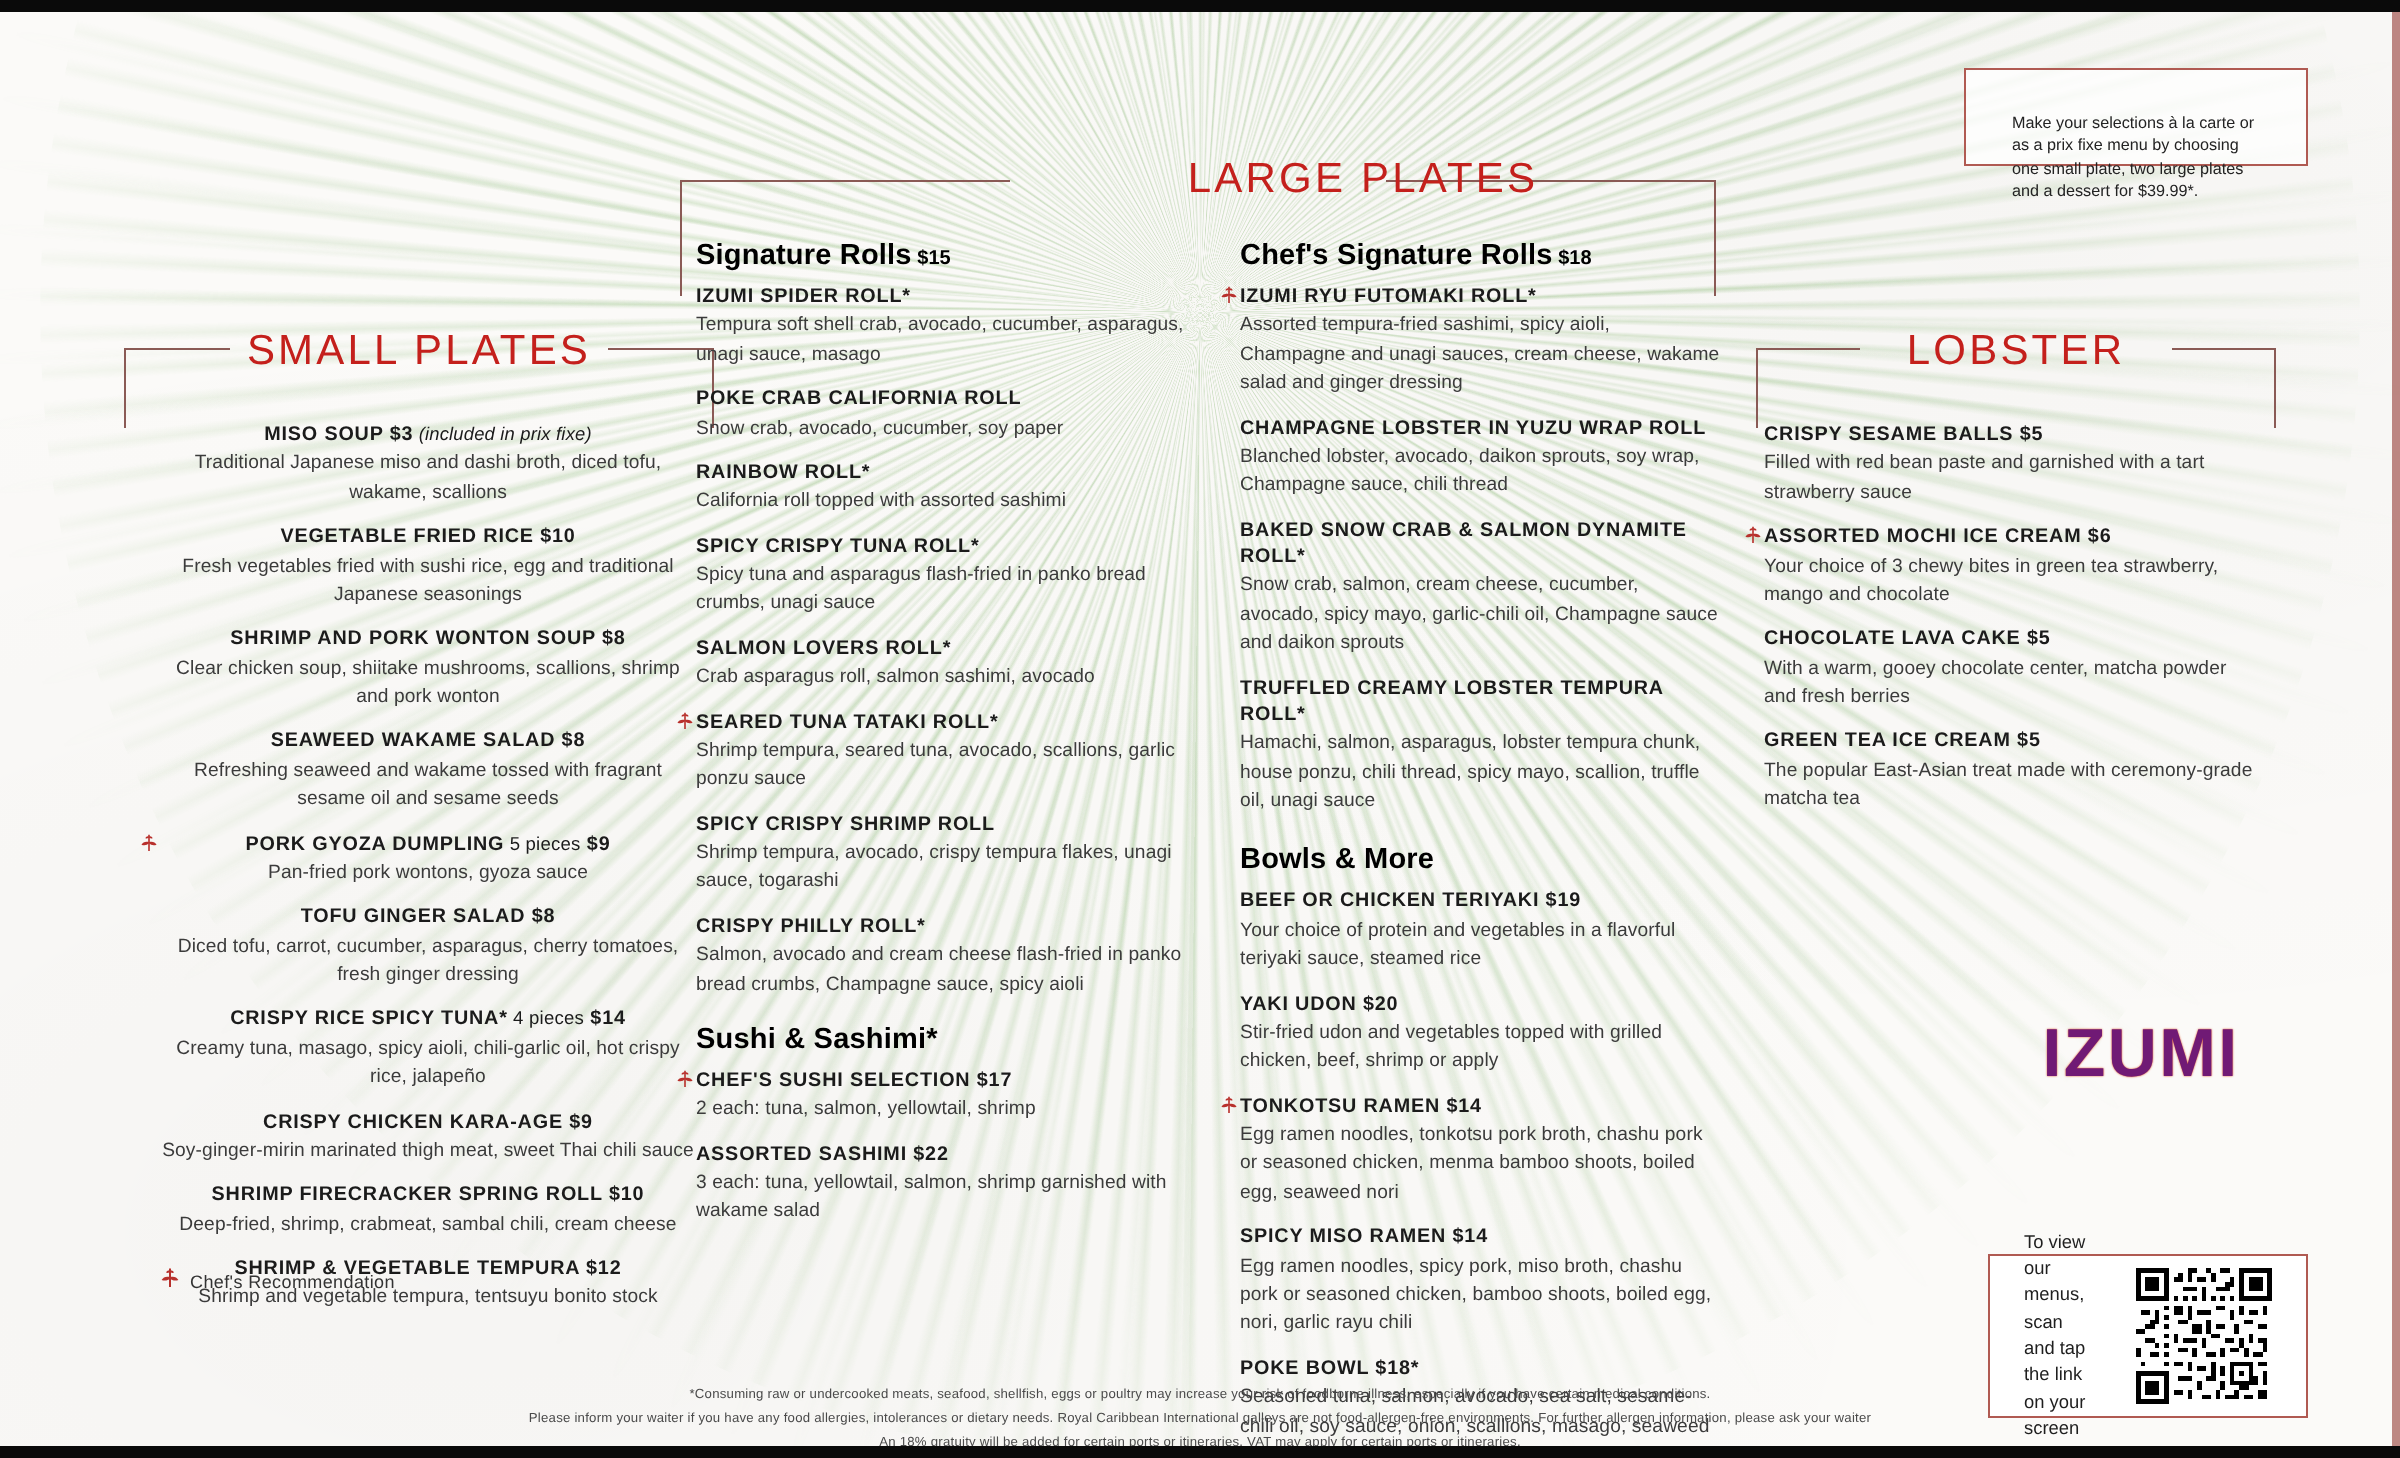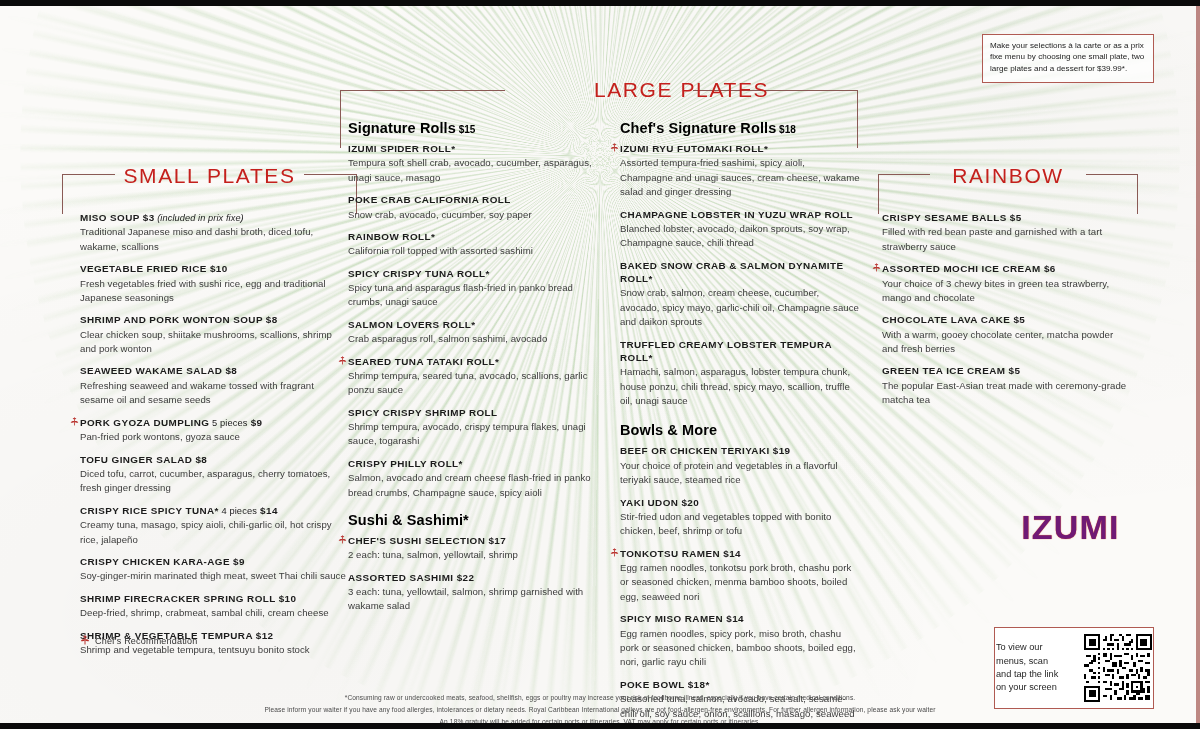--- a/index.html
+++ b/index.html
@@ -81,34 +81,34 @@
     position:absolute;left:-10px;top:0px;width:9px;height:11px;
   }
   .rec-mark svg{display:block;}
 
   
   #prixbox{
     position:absolute;left:982px;top:28px;width:172px;height:49px;
     border:1px solid #b05a52;background:rgba(255,255,255,0.75);
     padding:5px 7px;box-sizing:border-box;
   }
-  #prixbox p{margin:0;font-size:8.1px;line-height:1.42;color:#232323;}
+  #prixbox p{margin:16px;font-size:8.1px;line-height:1.42;color:#232323;}
 
   
   #logo{
     position:absolute;left:998px;top:502px;width:145px;text-align:center;
     font-size:34px;font-weight:700;letter-spacing:1.2px;
     color:#701a75;
     text-shadow:0 0 1px #d8390c;
   }
   
   #qrbox{
     position:absolute;left:994px;top:621px;width:160px;height:82px;
     border:1px solid #b05a52;background:#fff;
-    display:flex;align-items:center;padding:5px 1px;box-sizing:border-box;gap:20px;
+    display:flex;align-items:center;padding:5px 17px;box-sizing:border-box;gap:20px;
   }
   #qrtext{font-size:9.2px;line-height:1.45;color:#1f1f1f;flex:1;}
   #qrimg{width:68px;height:68px;flex:none;}
 
   
   #chefkey{
     position:absolute;left:80px;top:626px;display:flex;align-items:center;gap:5px;
   }
   #chefkey .lbl{font-size:9px;color:#333;letter-spacing:0.2px;}
 
@@ -149,24 +149,24 @@
     <div class="bkt bkt-h" style="left:242px;top:10px;width:53px;"></div>
     <div class="bkt bkt-v" style="left:294px;top:10px;height:40px;"></div>
     <div class="sect-title" style="position:absolute;left:53px;top:0px;width:189px;">SMALL PLATES</div>
   </div>
 
   <div class="sect-head" style="left:878px;top:158px;width:260px;">
     <div class="bkt bkt-h" style="left:0px;top:10px;width:52px;"></div>
     <div class="bkt bkt-v" style="left:0px;top:10px;height:40px;"></div>
     <div class="bkt bkt-h" style="left:208px;top:10px;width:52px;"></div>
     <div class="bkt bkt-v" style="left:259px;top:10px;height:40px;"></div>
-    <div class="sect-title" style="position:absolute;left:52px;top:0px;width:156px;">RAINBOW</div>
-  </div>
-
-  <div class="col" id="col-small" style="left:80px;top:205px;width:268px;">
+    <div class="sect-title" style="position:absolute;left:52px;top:0px;width:156px;">LOBSTER</div>
+  </div>
+
+  <div class="col" id="col-small" style="left:80px;top:205px;width:268px;text-align:center;">
       <div class="item">
         <div class="nm">MISO SOUP $3<span class="prix"> (included in prix fixe)</span></div>
         <div class="ds">Traditional Japanese miso and dashi broth, diced tofu, wakame, scallions</div>
       </div>
       <div class="item">
         <div class="nm">VEGETABLE FRIED RICE $10</div>
         <div class="ds">Fresh vegetables fried with sushi rice, egg and traditional Japanese seasonings</div>
       </div>
       <div class="item">
         <div class="nm">SHRIMP AND PORK WONTON SOUP $8</div>
@@ -301,21 +301,21 @@
         <div class="nm">TRUFFLED CREAMY LOBSTER TEMPURA ROLL*</div>
         <div class="ds">Hamachi, salmon, asparagus, lobster tempura chunk, house ponzu, chili thread, spicy mayo, scallion, truffle oil, unagi sauce</div>
       </div>
       <div class="subhead" style="margin-top: 14px;"><span>Bowls &amp; More</span></div>
       <div class="item">
         <div class="nm">BEEF OR CHICKEN TERIYAKI $19</div>
         <div class="ds">Your choice of protein and vegetables in a flavorful teriyaki sauce, steamed rice</div>
       </div>
       <div class="item">
         <div class="nm">YAKI UDON $20</div>
-        <div class="ds">Stir-fried udon and vegetables topped with bonito chicken, beef, shrimp or tofu</div>
+        <div class="ds">Stir-fried udon and vegetables topped with grilled chicken, beef, shrimp or apply</div>
       </div>
       <div class="item rec">
         <span class="rec-mark">
           <svg width="9" height="11" viewBox="0 0 10 12">
             <path d="M5 1.4 L5 10.4" stroke="#b8302c" stroke-width="0.9" fill="none"></path>
             <path d="M5 5.6 C3.2 5.0, 1.6 5.6, 0.8 7.0 C2.5 7.6, 4.0 7.2, 5 6.2 Z" fill="#b8302c"></path>
             <path d="M5 5.6 C6.8 5.0, 8.4 5.6, 9.2 7.0 C7.5 7.6, 6.0 7.2, 5 6.2 Z" fill="#b8302c"></path>
             <path d="M5 2.4 C4.1 2.0, 3.4 2.4, 3.0 3.3 C4.0 3.7, 4.7 3.3, 5 2.8 Z" fill="#b8302c"></path>
             <path d="M5 2.4 C5.9 2.0, 6.6 2.4, 7.0 3.3 C6.0 3.7, 5.3 3.3, 5 2.8 Z" fill="#b8302c"></path>
           </svg>

